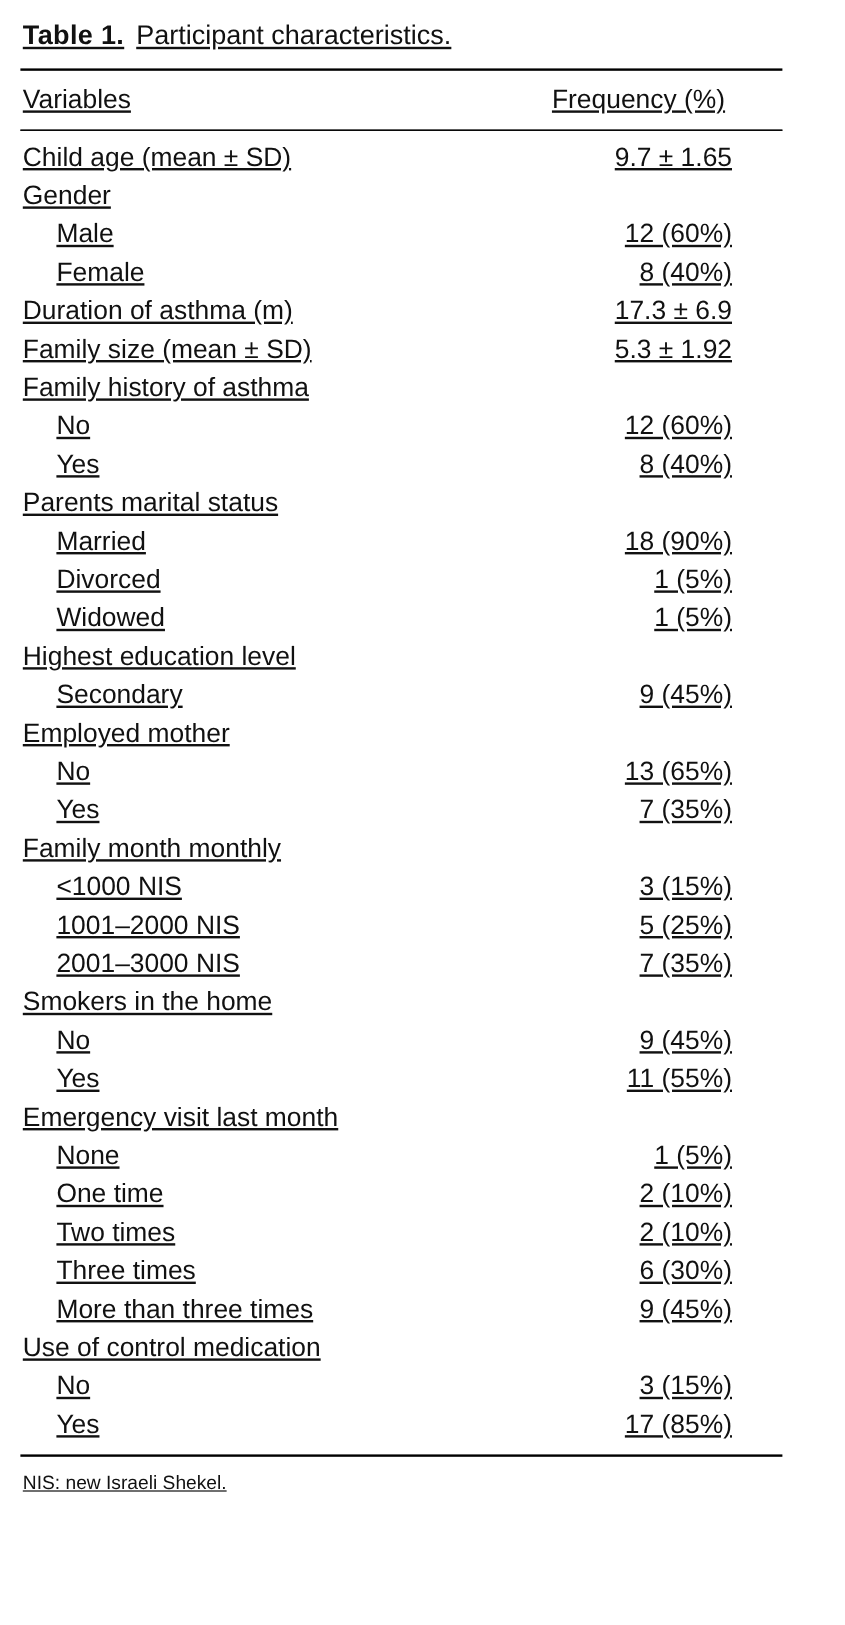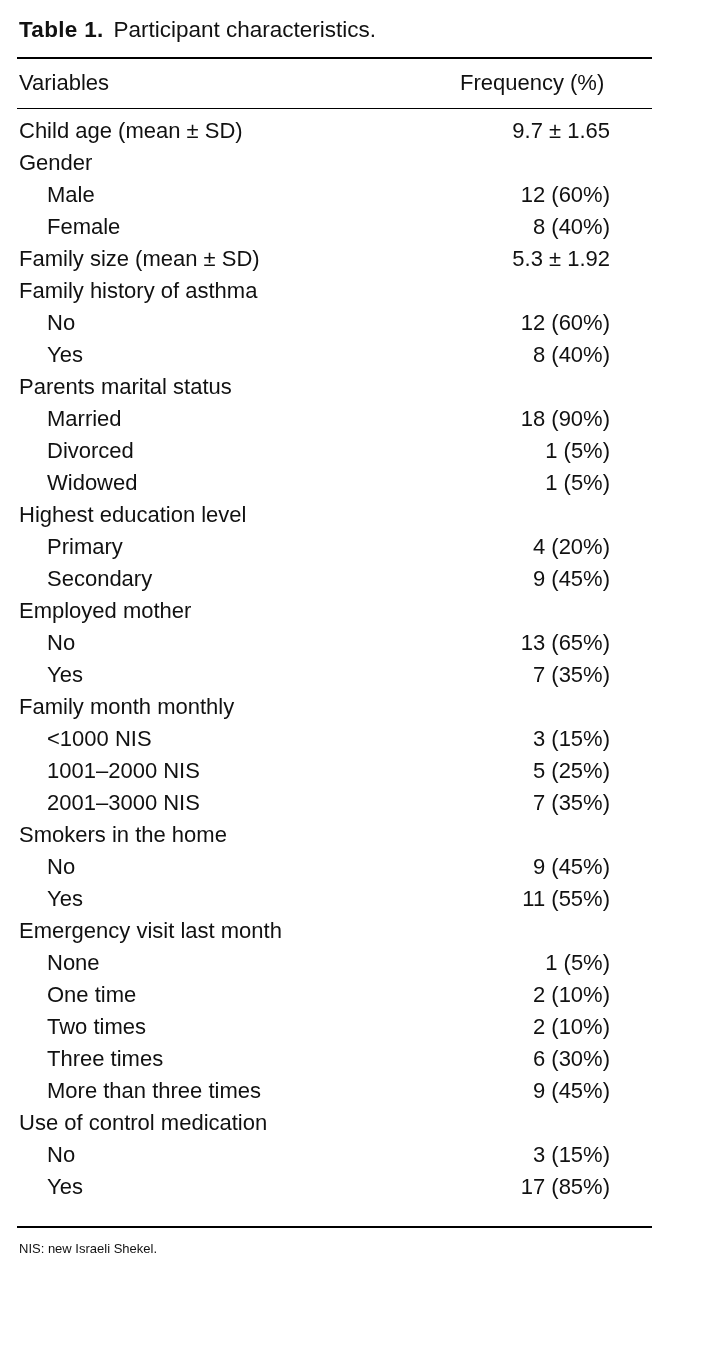--- a/index.html
+++ b/index.html
@@ -11,38 +11,39 @@
     width: 704px;
     height: 1354px;
     overflow: hidden;
     font-family: "Liberation Sans", sans-serif;
     color: #111111;
   }
   .page {
     padding: 12px 17px 0 17px;
     box-sizing: border-box;
     width: 669px;
+    text-decoration: underline;
   }
   .caption {
     font-size: 22.5px;
     line-height: 1.25;
     padding: 4px 0 13px 2px;
   }
   .caption .cap-label {
     font-weight: bold;
     margin-right: 10px;
     letter-spacing: 0.3px;
   }
   table {
     width: 100%;
     border-collapse: collapse;
   }
   .table-wrap {
     border-bottom: 2px solid #000;
-    padding-bottom: 23px;
+    padding-bottom: 9px;
   }
   thead th {
     font-size: 22px;
     font-weight: normal;
     text-align: left;
     padding: 11px 0 12px 2px;
     border-top: 2px solid #000;
     border-bottom: 1.5px solid #000;
   }
   thead th.val {
@@ -65,21 +66,21 @@
   }
   tbody td.lab.ind {
     padding-left: 30px;
   }
   tbody td.val {
     text-align: right;
     padding-right: 42px;
     white-space: nowrap;
   }
   .footnote {
-    font-size: 13px;
+    font-size: 16px;
     line-height: 1.3;
     padding: 13px 0 0 2px;
   }
 </style>
 </head>
 <body>
 
 <div class="page">
 
   <div class="caption">
@@ -106,20 +107,24 @@
           </tr>
           <tr>
             <td class="lab ind">Male</td>
             <td class="val">12 (60%)</td>
           </tr>
           <tr>
             <td class="lab ind">Female</td>
             <td class="val">8 (40%)</td>
           </tr>
           <tr>
+            <td class="lab">Duration of asthma (m)</td>
+            <td class="val">17.3 ± 6.9</td>
+          </tr>
+          <tr>
             <td class="lab">Family size (mean ± SD)</td>
             <td class="val">5.3 ± 1.92</td>
           </tr>
           <tr>
             <td class="lab">Family history of asthma</td>
             <td class="val"></td>
           </tr>
           <tr>
             <td class="lab ind">No</td>
             <td class="val">12 (60%)</td>
@@ -140,24 +145,20 @@
             <td class="lab ind">Divorced</td>
             <td class="val">1 (5%)</td>
           </tr>
           <tr>
             <td class="lab ind">Widowed</td>
             <td class="val">1 (5%)</td>
           </tr>
           <tr>
             <td class="lab">Highest education level</td>
             <td class="val"></td>
-          </tr>
-          <tr>
-            <td class="lab ind">Primary</td>
-            <td class="val">4 (20%)</td>
           </tr>
           <tr>
             <td class="lab ind">Secondary</td>
             <td class="val">9 (45%)</td>
           </tr>
           <tr>
             <td class="lab">Employed mother</td>
             <td class="val"></td>
           </tr>
           <tr>

